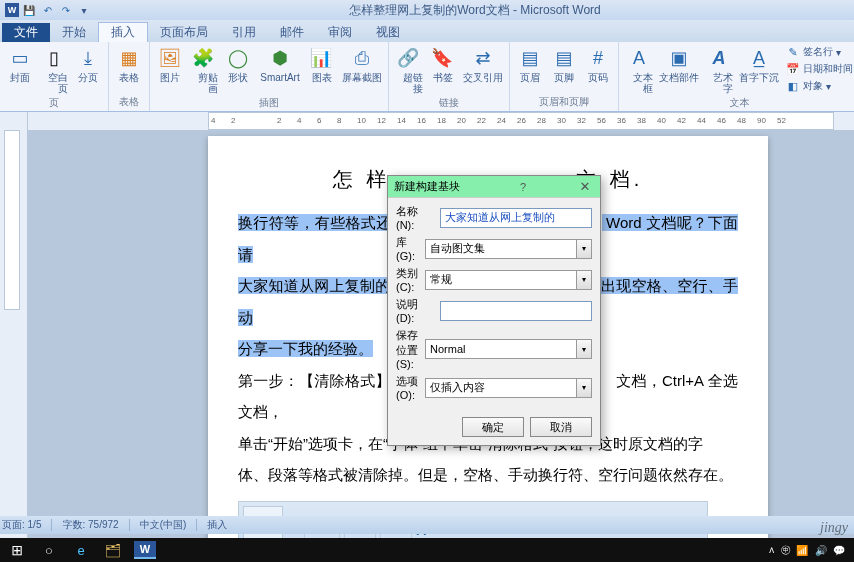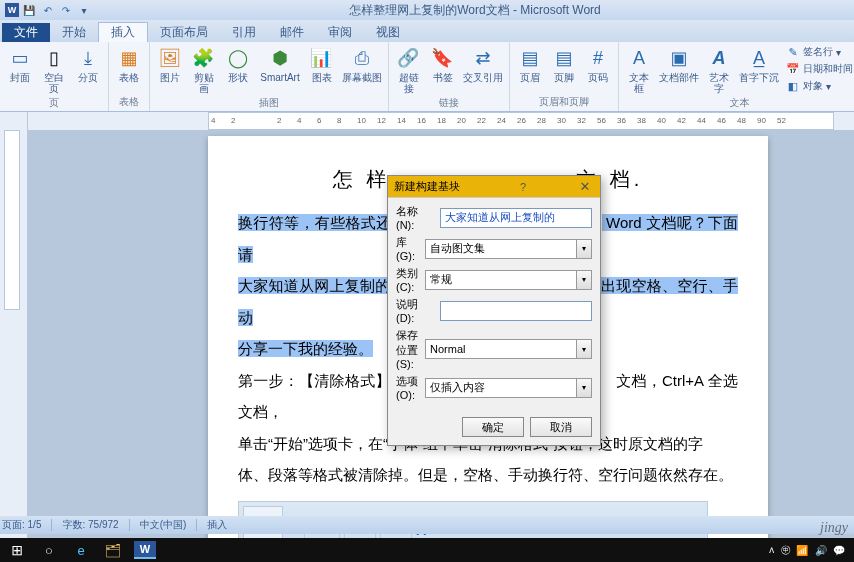--- a/index.html
+++ b/index.html
@@ -18,21 +18,21 @@
 .tab.file { background: #1e4e8e; color: #fff; }
 .tab.active { background: #f5f9fe; border: 1px solid #a3bde3; border-bottom: none; }
 
 
 .ribbon { height: 70px; background: #f1f5fb; border-bottom: 1px solid #a3bde3; display: flex; }
 .group { border-right: 1px solid #cdd9ea; padding: 2px 4px 0 4px; display: flex; flex-direction: column; }
 .group-items { flex: 1; display: flex; align-items: flex-start; gap: 2px; }
 .group-label { font-size: 10px; color: #6a7a92; text-align: center; padding-bottom: 2px; }
 .big-btn { width: 32px; display: flex; flex-direction: column; align-items: center; gap: 2px; padding: 2px 2px; cursor: pointer; }
 .big-btn .ico { width: 24px; height: 24px; display: flex; align-items: center; justify-content: center; font-size: 18px; }
-.big-btn .lbl { font-size: 10px; color: #3b5a8b; text-align: center; line-height: 11px; }
+.big-btn .lbl { font-size: 10px; color: #3b5a8b; text-align: right; line-height: 11px; }
 .small-col { display: flex; flex-direction: column; gap: 1px; font-size: 10px; color: #3b5a8b; }
 .small-row { display: flex; align-items: center; gap: 3px; padding: 1px 3px; cursor: pointer; white-space: nowrap; }
 .sm-ico { width: 14px; height: 14px; display: inline-flex; align-items: center; justify-content: center; font-size: 11px; }
 
 
 .ruler-area { height: 18px; background: #e8eef7; display: flex; position: relative; }
 .left-gutter { width: 28px; background: #e8eef7; border-right: 1px solid #b8c8dc; }
 .ruler-h { flex: 1; background: #fff; border: 1px solid #b8c8dc; position: relative; font-size: 8px; color: #666; overflow: hidden; margin-left: 180px; margin-right: 20px; }
 .ruler-h span { position: absolute; top: 3px; }
 
@@ -45,21 +45,21 @@
 .doc-title { text-align: center; font-size: 20px; font-family: "SimSun"; margin-bottom: 14px; letter-spacing: 4px; }
 .doc-body { font-size: 15px; font-family: "SimSun"; line-height: 2.1; text-align: justify; }
 .highlight { background: #9cc3f5; }
 .embedded-img { width: 470px; height: 100px; margin-top: 10px; background: #eaf0f8; border: 1px solid #bcd; position: relative; }
 .emb-rib { height: 62px; background: linear-gradient(#dce8f5,#c8dcf2); display: flex; gap: 8px; padding: 4px; font-size: 8px; color: #3b5a8b; align-items: flex-start;}
 .emb-fake { width: 40px; height: 50px; background: rgba(255,255,255,0.5); border: 1px solid #bcd; font-size: 7px; display: flex; align-items: center; justify-content: center; }
 .emb-fake2 { flex: 1; height: 50px; display: flex; gap: 4px; align-items: center;}
 
 
 .dialog { position: absolute; left: 387px; top: 175px; width: 214px; background: #f0f0f0; border: 1px solid #888; box-shadow: 3px 3px 10px rgba(0,0,0,0.3); z-index: 50; font-size: 11px; }
-.dlg-title { height: 22px; background: #eab308; display: flex; align-items: center; padding: 0 6px; border-bottom: 1px solid #ccc; gap: 45px; }
+.dlg-title { height: 22px; background: #86efac; display: flex; align-items: center; padding: 0 6px; border-bottom: 1px solid #ccc; gap: 45px; }
 .dlg-title-text { flex: 1; font-size: 11px; }
 .dlg-help { width: 16px; text-align: center; cursor: pointer; color: #555; }
 .dlg-close { width: 18px; text-align: center; cursor: pointer; color: #555; font-size: 13px; }
 .dlg-body { padding: 6px 8px; }
 .dlg-row { display: flex; align-items: center; margin-bottom: 4px; gap: 4px; }
 .dlg-label { width: 58px; font-size: 11px; }
 .dlg-input { flex: 1; border: 1px solid #7a9ac0; padding: 2px 4px; font-size: 11px; height: 20px; background: #fff; }
 .dlg-input.blue-text { color: #1a4ec0; }
 .dlg-select { flex: 1; display: flex; }
 .dlg-select input { flex: 1; border: 1px solid #999; border-right: none; padding: 2px 4px; font-size: 11px; height: 20px; background: #fff; }

